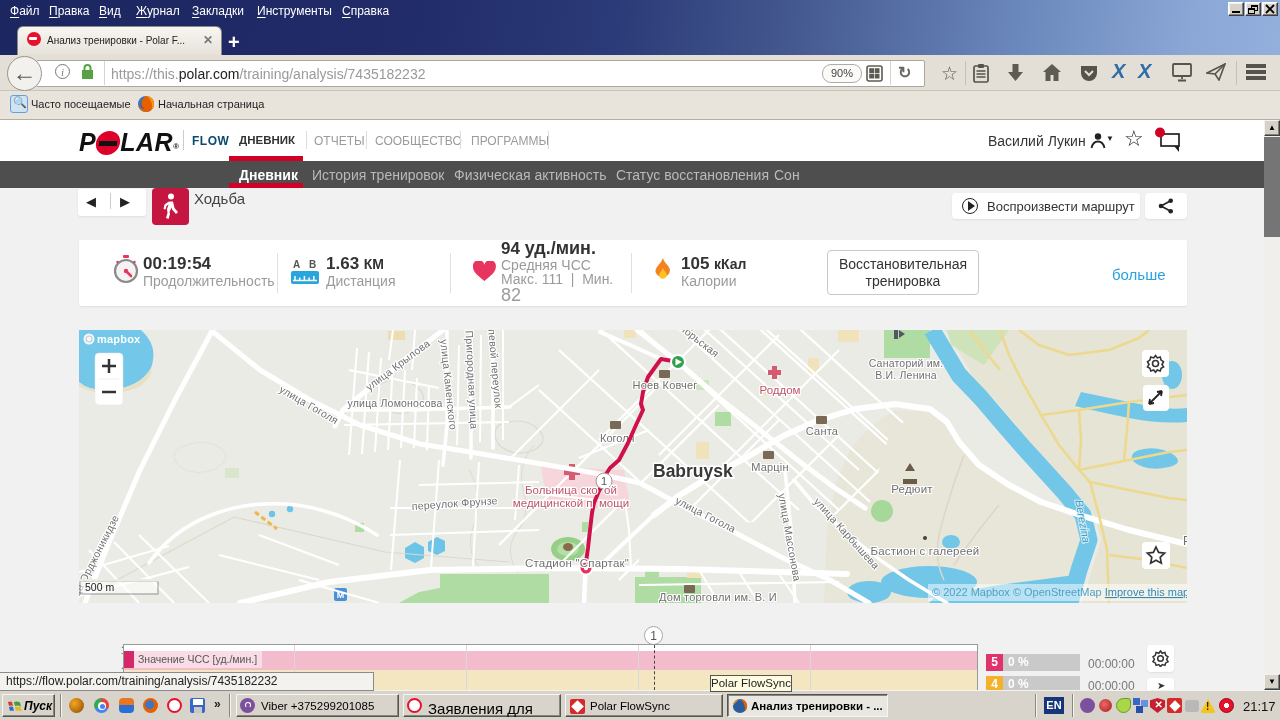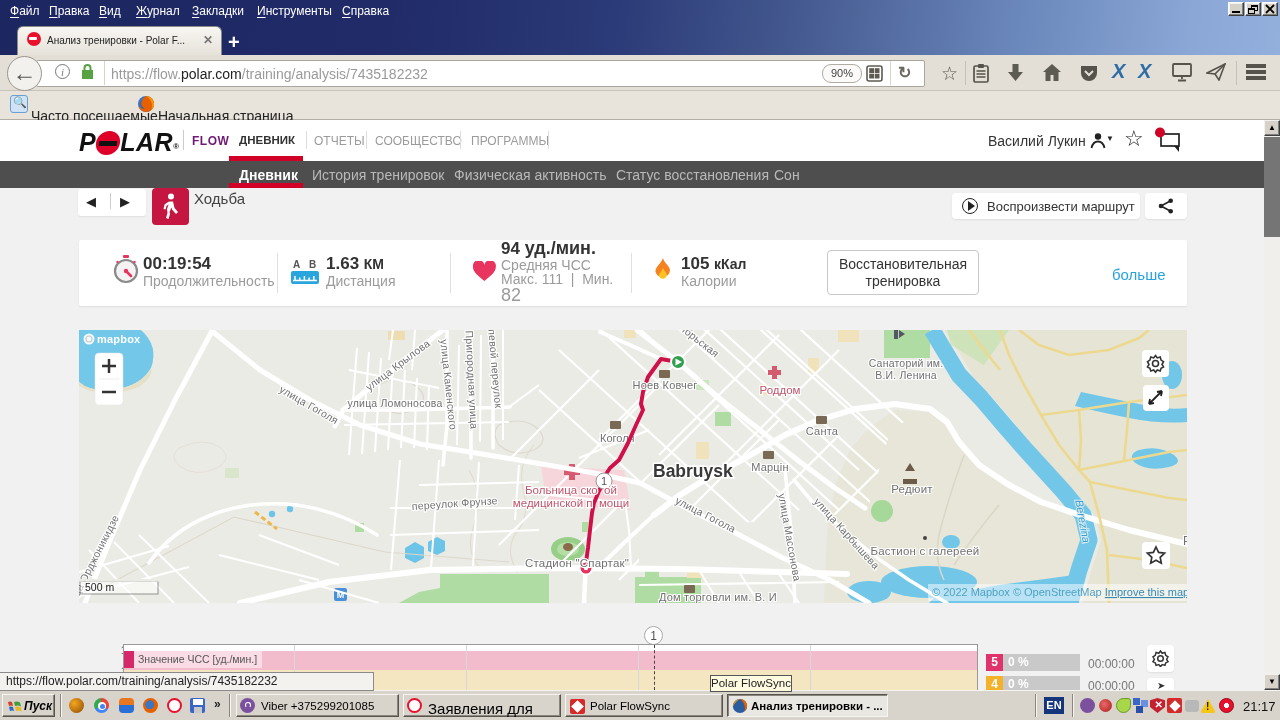--- a/index.html
+++ b/index.html
@@ -25,21 +25,21 @@
 
   #toolbar { left:0; top:55px; width:1280px; height:36px; background:#e3dfd7; border-bottom:1px solid #c8c4bb; }
   #backbtn { left:7px; top:56px; width:35px; height:35px; border-radius:50%; background:#f3f1ed; border:1px solid #9a968e;
     color:#555; font-size:24px; text-align:center; line-height:32px; font-weight:bold; z-index:5; }
   #urlbar { left:36px; top:60px; width:889px; height:27px; background:#fff; border:1px solid #aaa69d; border-radius:2px; }
   .urltxt { top:66px; font-size:14px; color:#9a9a9a; }
   #zoompill { left:822px; top:64px; width:40px; height:19px; border:1px solid #b0aca4; border-radius:9px;
     font-size:11px; color:#444; text-align:center; line-height:17px; background:#fbfaf8; }
 
   #bookbar { left:0; top:91px; width:1280px; height:29px; background:#e8e4dc; border-bottom:1px solid #b2aea6; }
-  .bmtxt { top:98px; font-size:14px; color:#222;margin-top:10px; }
+  .bmtxt { top:98px; font-size:11px; color:#222; }
 
   
   #viewport { left:0; top:120px; width:1264px; height:570px; background:#f1f1f1; overflow:hidden; }
   #pghead { left:0; top:0; width:1264px; height:41px; background:#fff; }
   #graybar { left:0; top:41px; width:1264px; height:27px; background:#4e4e4e; }
   .pnav { top:14px; font-size:12px; color:#9b9b9b; }
   .gnav { top:47px; font-size:14px; color:#b9b9b9; }
 
   .card { background:#fff; border-radius:3px; box-shadow:0 1px 2px rgba(0,0,0,0.08); }
 
@@ -89,21 +89,21 @@
 <div id="toolbar" class="abs"></div>
 <div id="urlbar" class="abs"></div>
 <div id="backbtn" class="abs">←</div>
 <div class="abs" style="left:55px; top:64px; width:15px; height:15px; border:1.5px solid #777; border-radius:50%; color:#777; font-size:11px; text-align:center; line-height:14px; font-style:italic; font-family:'Liberation Serif',serif;">i</div>
 <svg class="abs" style="left:79px; top:63px;" width="17" height="17" viewBox="0 0 17 17">
     <path fill="#57a344" d="M3 7h11v9H3z" rx="1"></path>
     <rect x="3" y="7" width="11" height="9" rx="1.5" fill="#57a344"></rect>
     <path d="M5.5 7V5a3 3 0 0 1 6 0v2" fill="none" stroke="#57a344" stroke-width="2"></path>
   </svg>
 <div class="abs" style="left:104px; top:61px; width:1px; height:24px; background:#d8d4cc;"></div>
-<div class="abs urltxt" style="left:111px;">https://<span style="color:#9a9a9a;">flow.</span><span style="color:#222;">polar.com</span>/training/analysis/7435182232</div>
+<div class="abs urltxt" style="left:111px;">https://<span style="color:#9a9a9a;">this.</span><span style="color:#222;">polar.com</span>/training/analysis/7435182232</div>
 <div id="zoompill" class="abs">90%</div>
 <svg class="abs" style="left:866px; top:65px;" width="17" height="17" viewBox="0 0 17 17" fill="none" stroke="#5d5b52" stroke-width="1.6">
     <rect x="1" y="1" width="15" height="15" rx="2"></rect>
     <rect x="4" y="4" width="3.2" height="3.2" fill="#5d5b52"></rect>
     <rect x="9.5" y="4" width="3.2" height="3.2" fill="#5d5b52"></rect>
     <rect x="4" y="9.5" width="3.2" height="3.2" fill="#5d5b52"></rect>
     <rect x="9.5" y="9.5" width="3.2" height="3.2" fill="#5d5b52"></rect>
   </svg>
 <div class="abs" style="left:890px; top:61px; width:1px; height:24px; background:#d8d4cc;"></div>
 <div class="abs" style="left:898px; top:63px; font-size:16px; color:#6a685f; font-weight:bold;">↻</div>
@@ -148,21 +148,21 @@
     <path d="M9 1 a8 8 0 0 1 8 8 c0 2.5-1 4.7-2.8 6.2 C16 11 15.5 5 9 1z" fill="#ff9500"></path>
   </svg>
 <div class="abs bmtxt" style="left:158px;">Начальная страница</div>
 <div id="viewport" class="abs">
 
   <div id="pghead" class="abs"></div>
   <div id="graybar" class="abs"></div>
 
   <div class="abs" style="left:79px; top:8px; font-size:25px; font-weight:900; font-style:italic; color:#111; letter-spacing:0.5px; font-family:'Liberation Sans',sans-serif;">P<span style="display:inline-block; position:relative; width:24px; height:24px; vertical-align:-4px;"><span style="position:absolute; left:0; top:0; width:24px; height:24px; background:#df0029; border-radius:50%; transform:skewX(-8deg);"></span><span style="position:absolute; left:3px; top:10px; width:18px; height:5px; background:#111; transform:skewX(-8deg);"></span></span>LAR<span style="font-size:8px; vertical-align:2px;">®</span></div>
   <div class="abs" style="left:183px; top:10px; width:1px; height:20px; background:#ccc;"></div>
-  <div class="abs" style="left:192px; top:14px; font-size:12px; font-weight:bold; color:#701a75; letter-spacing:0.5px;">FLOW</div>
+  <div class="abs" style="left:192px; top:14px; font-size:12px; font-weight:bold; color:#0c4a6e; letter-spacing:0.5px;">FLOW</div>
   <div class="abs pnav" style="left:239px; color:#333; font-weight:bold; font-size:11.5px;">ДНЕВНИК</div>
   <div class="abs" style="left:306px; top:11px; width:1px; height:18px; background:#ddd;"></div>
   <div class="abs pnav" style="left:314px;">ОТЧЕТЫ</div>
   <div class="abs" style="left:366px; top:11px; width:1px; height:18px; background:#ddd;"></div>
   <div class="abs pnav" style="left:375px;">СООБЩЕСТВО</div>
   <div class="abs" style="left:460px; top:11px; width:1px; height:18px; background:#ddd;"></div>
   <div class="abs pnav" style="left:471px;">ПРОГРАММЫ</div>
   <div class="abs" style="left:548px; top:11px; width:1px; height:18px; background:#ddd;"></div>
   <div class="abs" style="left:988px; top:13px; font-size:14px; color:#333;">Василий Лукин</div>
   <svg class="abs" style="left:1088px; top:10px;" width="20" height="20" viewBox="0 0 20 20">

